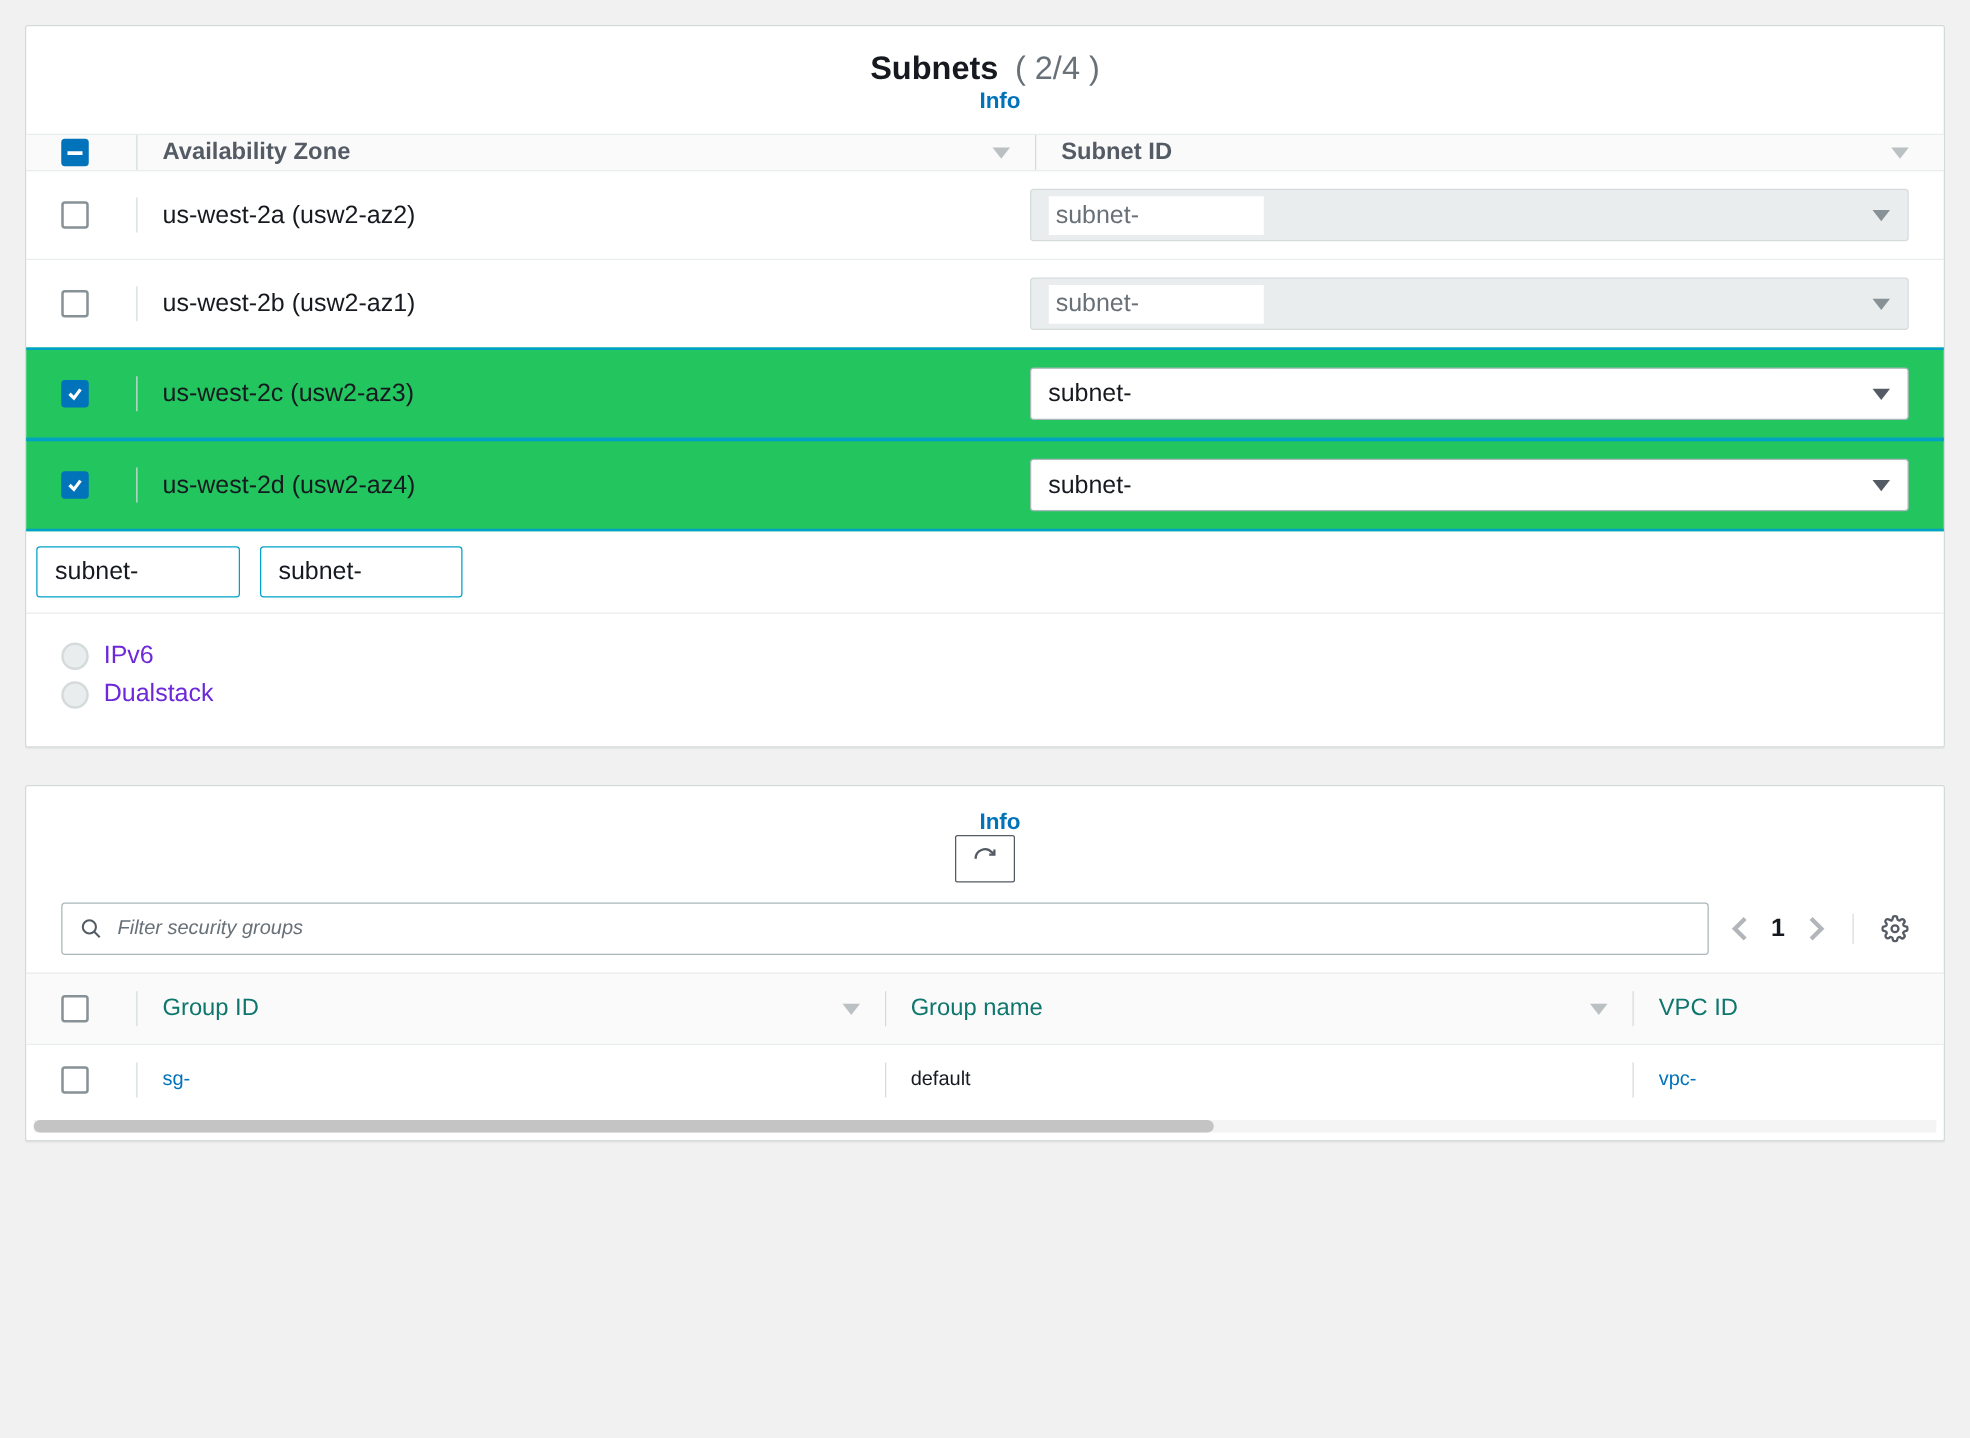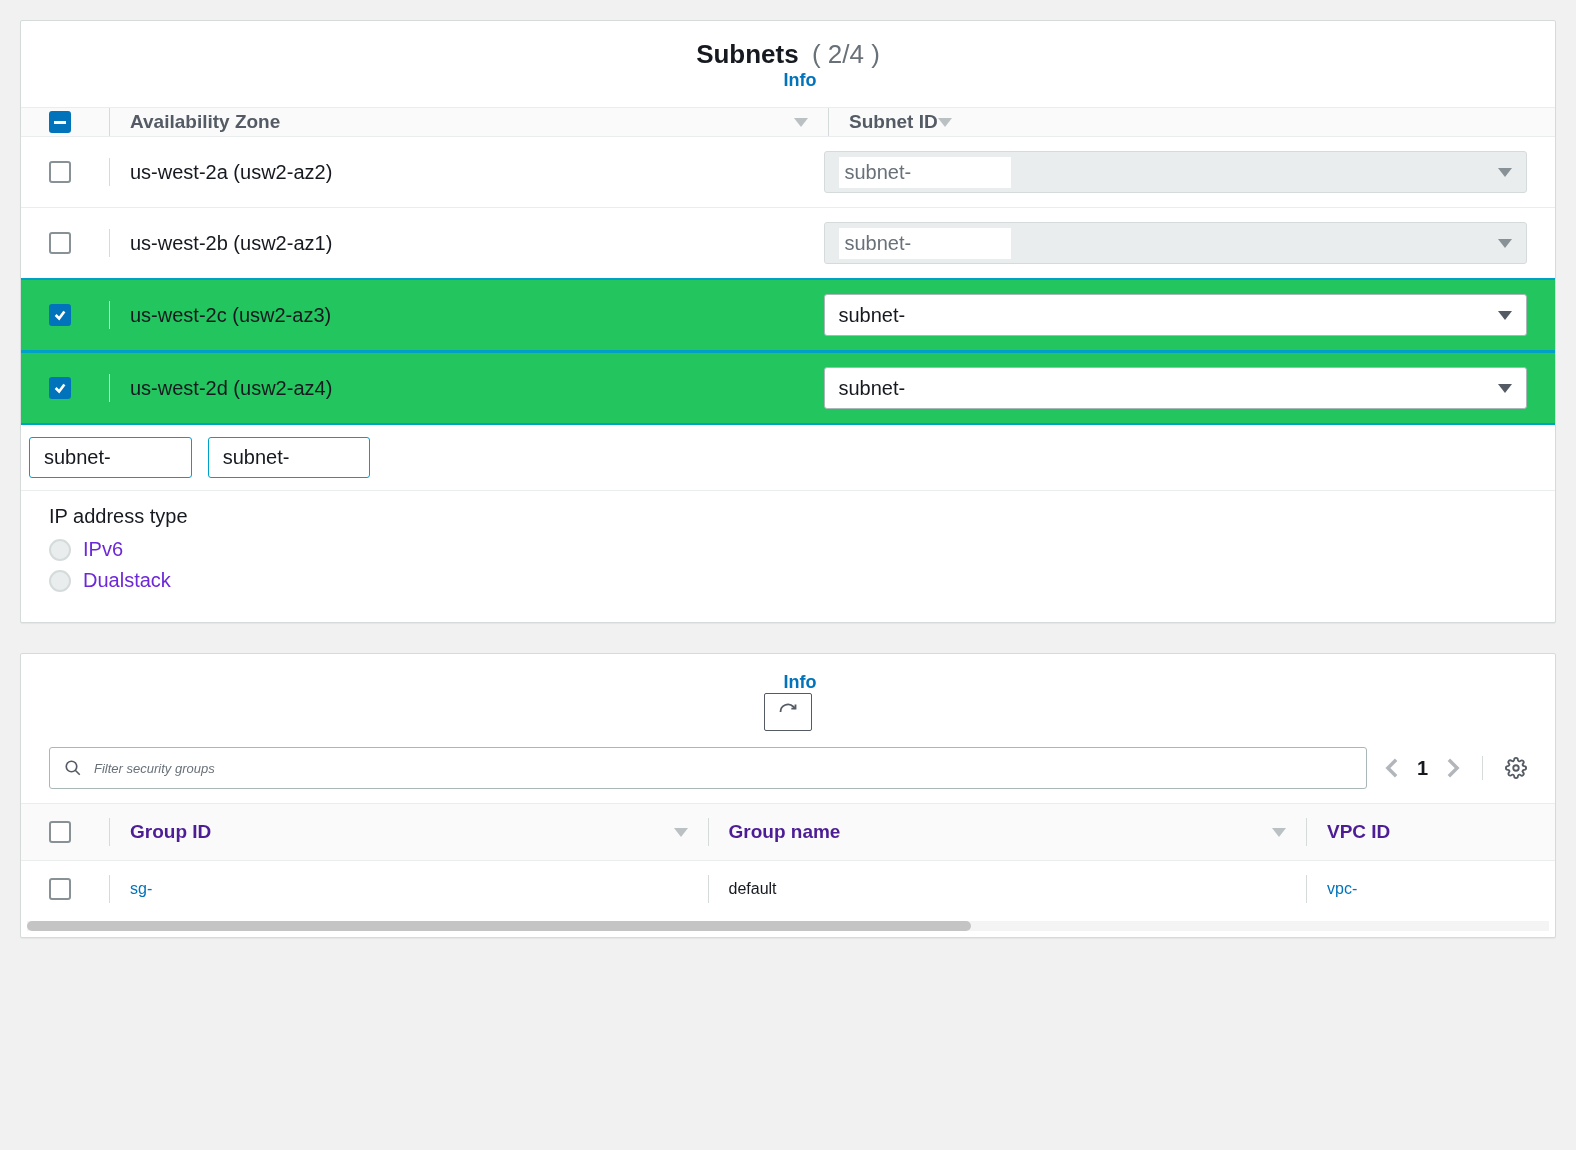--- a/index.html
+++ b/index.html
@@ -60,21 +60,21 @@
     border-bottom: 1px solid #eaeded;
     padding: 0 28px;
     background: #fafafa;
   }
   .col-chk { width: 60px; display:flex; align-items:center; }
   .col-divider {
     width: 1px; height: 28px; background: #d5dbdb;
     margin-right: 20px;
   }
   .col-az { flex: 1; display:flex; align-items:center; justify-content:space-between; padding-right:20px;}
-  .col-sub { flex: 1; display:flex; align-items:center; }
+  .col-sub { flex: 1; display:flex; align-items:center; justify-content:space-between;}
   .th-text { font-weight: 700; color: #545b64; font-size: 19px; }
   .sort-caret {
     width: 0; height: 0;
     border-left: 7px solid transparent;
     border-right: 7px solid transparent;
     border-top: 9px solid #879196;
     opacity: .55;
   }
   .row {
     display: flex;
@@ -169,33 +169,33 @@
   
   .sg-filterbar {
     display:flex; align-items:center; gap: 18px;
     padding: 0 28px 14px 28px;
   }
   .filter-input {
     flex:1;
     display:flex; align-items:center; gap:12px;
     border:1px solid #aab7b8; border-radius:3px;
     height: 42px; padding: 0 14px; background:#fff;
-    color:#687078; font-style:italic; font-size:13px;
+    color:#687078; font-style:italic; font-size:16px;
   }
   .pager { display:flex; align-items:center; gap: 18px; color:#687078;}
   .pager .pg { font-weight:700; color:#16191f; font-size:20px;}
   .pager .chev { cursor:pointer; opacity:.5;}
   .gear { cursor:pointer; }
   .sg-header-row, .sg-row {
     display:flex; align-items:center;
     padding: 14px 28px;
     border-top:1px solid #eaeded;
     font-size:16px;
   }
-  .sg-header-row { background:#fafafa; font-weight:700; color:#4c1d95; font-size:19px;}
+  .sg-header-row { background:#fafafa; font-weight:400; color:#0f766e; font-size:19px;}
   .sg-header-row .sort-caret { margin-left:auto;}
   .sg-col-chk { width:60px; display:flex; align-items:center;}
   .sg-col-group { flex: 1; display:flex; align-items:center; padding-right:20px;}
   .sg-col-name  { flex: 1; display:flex; align-items:center; padding-right:20px;}
   .sg-col-vpc   { width: 200px; display:flex; align-items:center;}
   .link { color:#0073bb; cursor:pointer; }
   .hscroll {
     height: 10px; background: #f4f4f4; position:relative; margin: 4px 6px 6px 6px;
   }
   .hscroll-thumb {
@@ -291,21 +291,20 @@
     </div>
         </div>
       </div>
 
     <div class="token-row" id="token-row">
         <div class="token">subnet-</div>
         <div class="token">subnet-</div>
       </div>
 
     <div class="ip-section">
-      <div class="ip-title">IP address type</div>
       <div id="ip-options">
           <div class="radio-row disabled">
     <span class="radio  disabled"></span>
     <span>IPv6</span>
           </div>
           <div class="radio-row disabled">
     <span class="radio  disabled"></span>
     <span>Dualstack</span>
           </div>
         </div>

